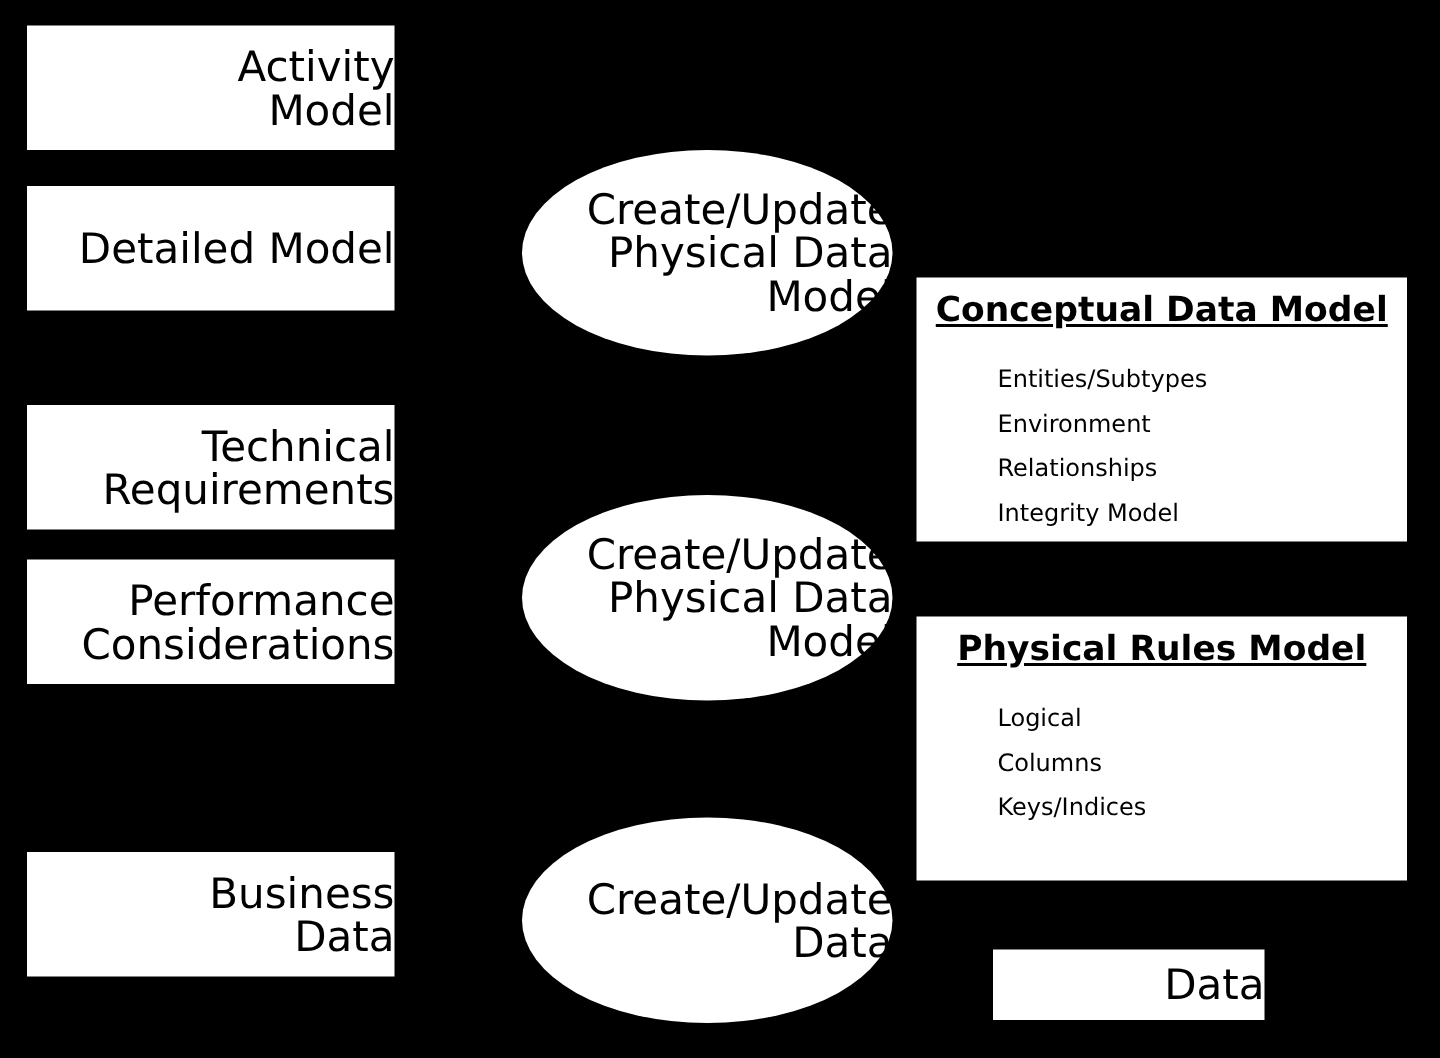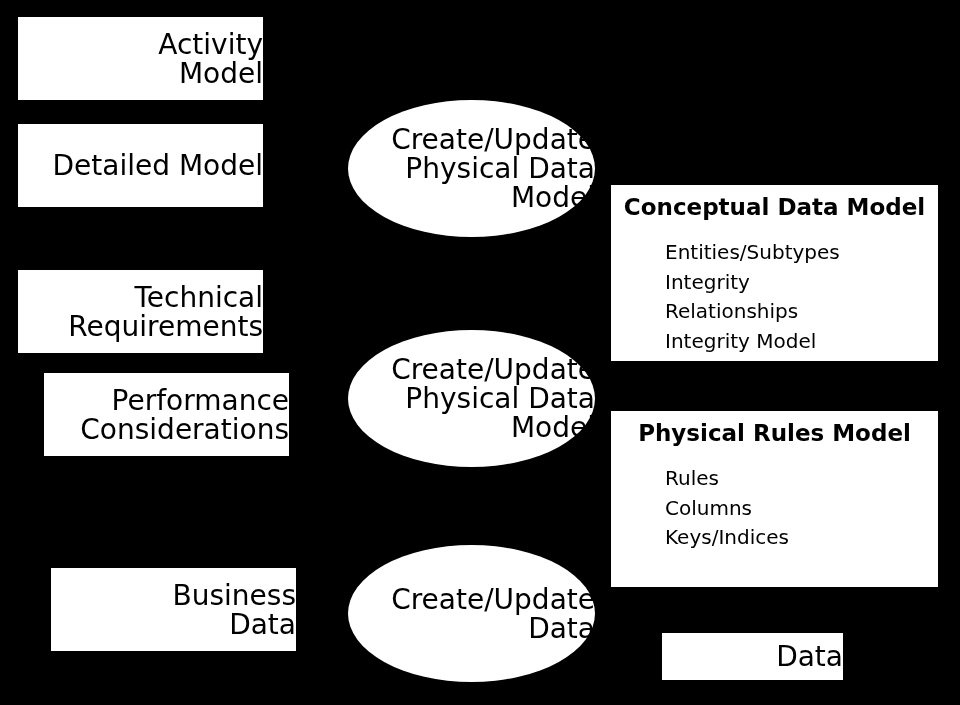--- a/index.html
+++ b/index.html
@@ -26,22 +26,22 @@
     justify-content: center;
     text-align: center;
     font-size: 28px;
     line-height: 29px;
   }
   
   .input-box { left: 18px; width: 245px; height: 83px; }
   .in1 { top: 17px; }
   .in2 { top: 124px; }
   .in3 { top: 270px; }
-  .in4 { top: 373px; margin-left: 26px; }
-  .in5 { top: 568px; margin-left: 33px; }
+  .in4 { top: 373px; }
+  .in5 { top: 568px; }
   
   .ellipse { left: 348px; width: 247px; height: 137px; border-radius: 50%; }
   .e1 { top: 100px; }
   .e2 { top: 330px; }
   .e3 { top: 545px; }
   
   .panel {
     position: absolute;
     left: 611px;
     width: 327px;
@@ -51,25 +51,26 @@
     box-sizing: border-box;
     padding-top: 8px;
   }
   .p1 { top: 185px; }
   .p2 { top: 411px; }
   .panel-title {
     font-size: 23px;
     font-weight: bold;
     text-align: center;
     line-height: 29px;
+    text-decoration: underline;
   }
   .panel-items {
     margin-top: 16px;
     padding-left: 54px;
-    font-size: 20px;
+    font-size: 16px;
     line-height: 29.5px;
   }
   
   .data-box { left: 662px; top: 633px; width: 181px; height: 47px; }
 </style>
 </head>
 <body>
 
 <div class="canvas">
 
@@ -105,29 +106,29 @@
   </div>
   <div class="shape ellipse e3">
     <div>Create/Update</div>
     <div>Data</div>
   </div>
 
   <div class="panel p1">
     <div class="panel-title">Conceptual Data Model</div>
     <div class="panel-items">
       <div>Entities/Subtypes</div>
-      <div>Integrity</div>
+      <div>Environment</div>
       <div>Relationships</div>
       <div>Integrity Model</div>
     </div>
   </div>
   <div class="panel p2">
     <div class="panel-title">Physical Rules Model</div>
     <div class="panel-items">
-      <div>Rules</div>
+      <div>Logical</div>
       <div>Columns</div>
       <div>Keys/Indices</div>
     </div>
   </div>
 
   <div class="shape data-box">
     <div>Data</div>
   </div>
 
 </div>

